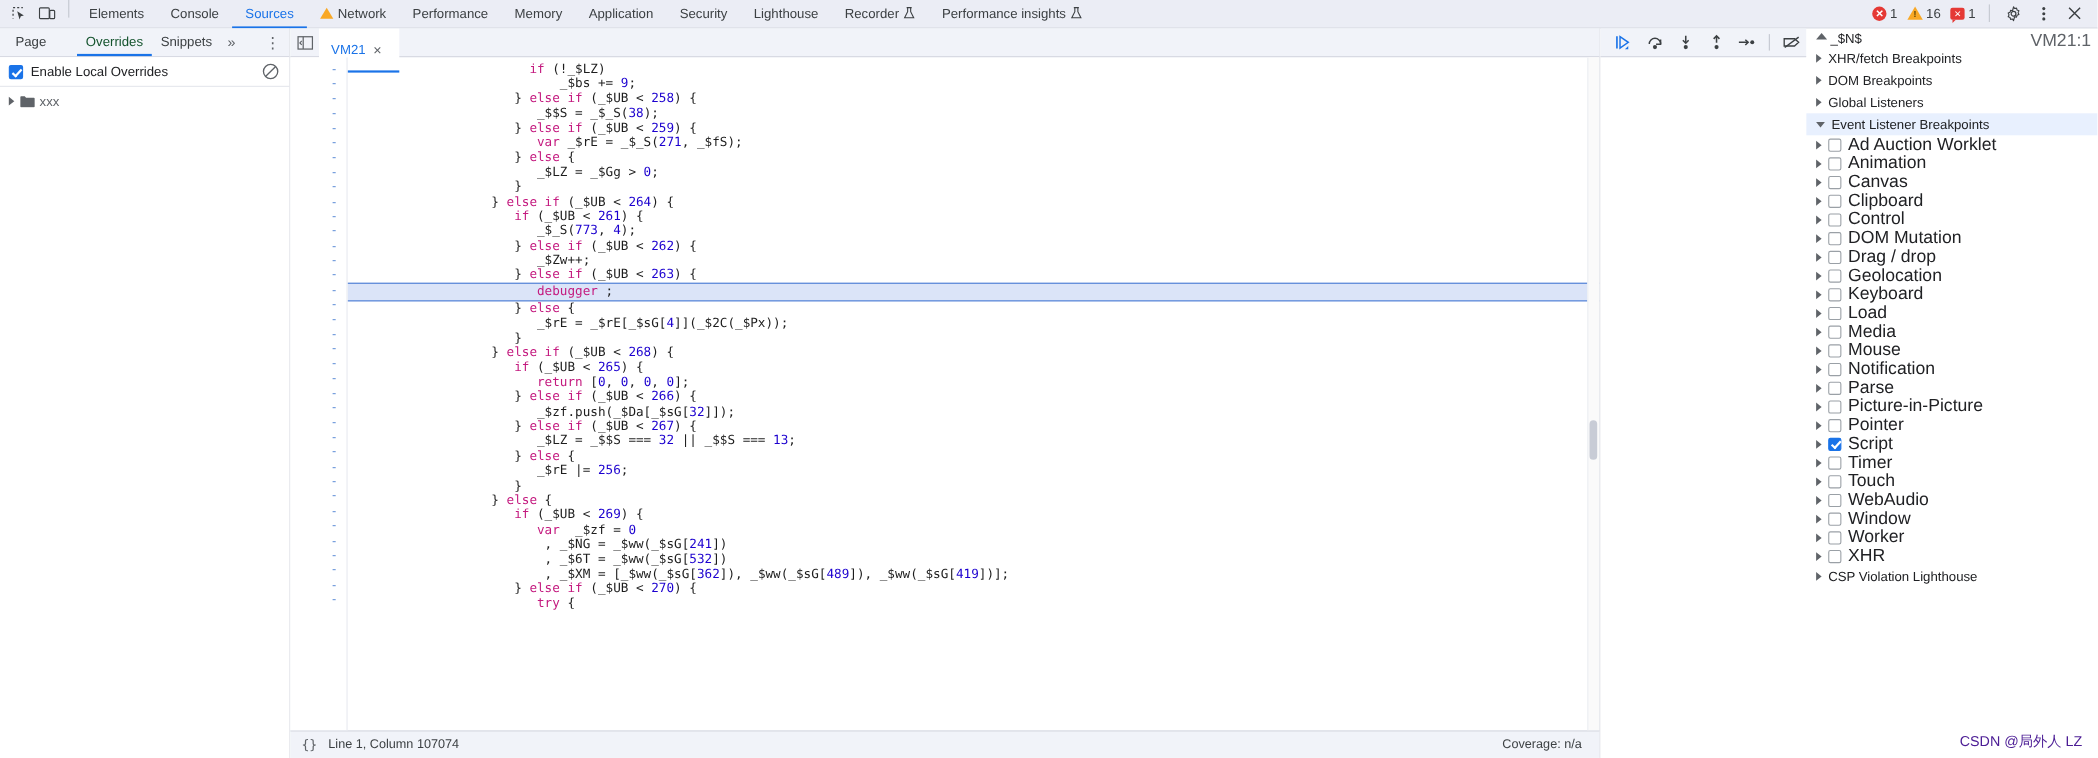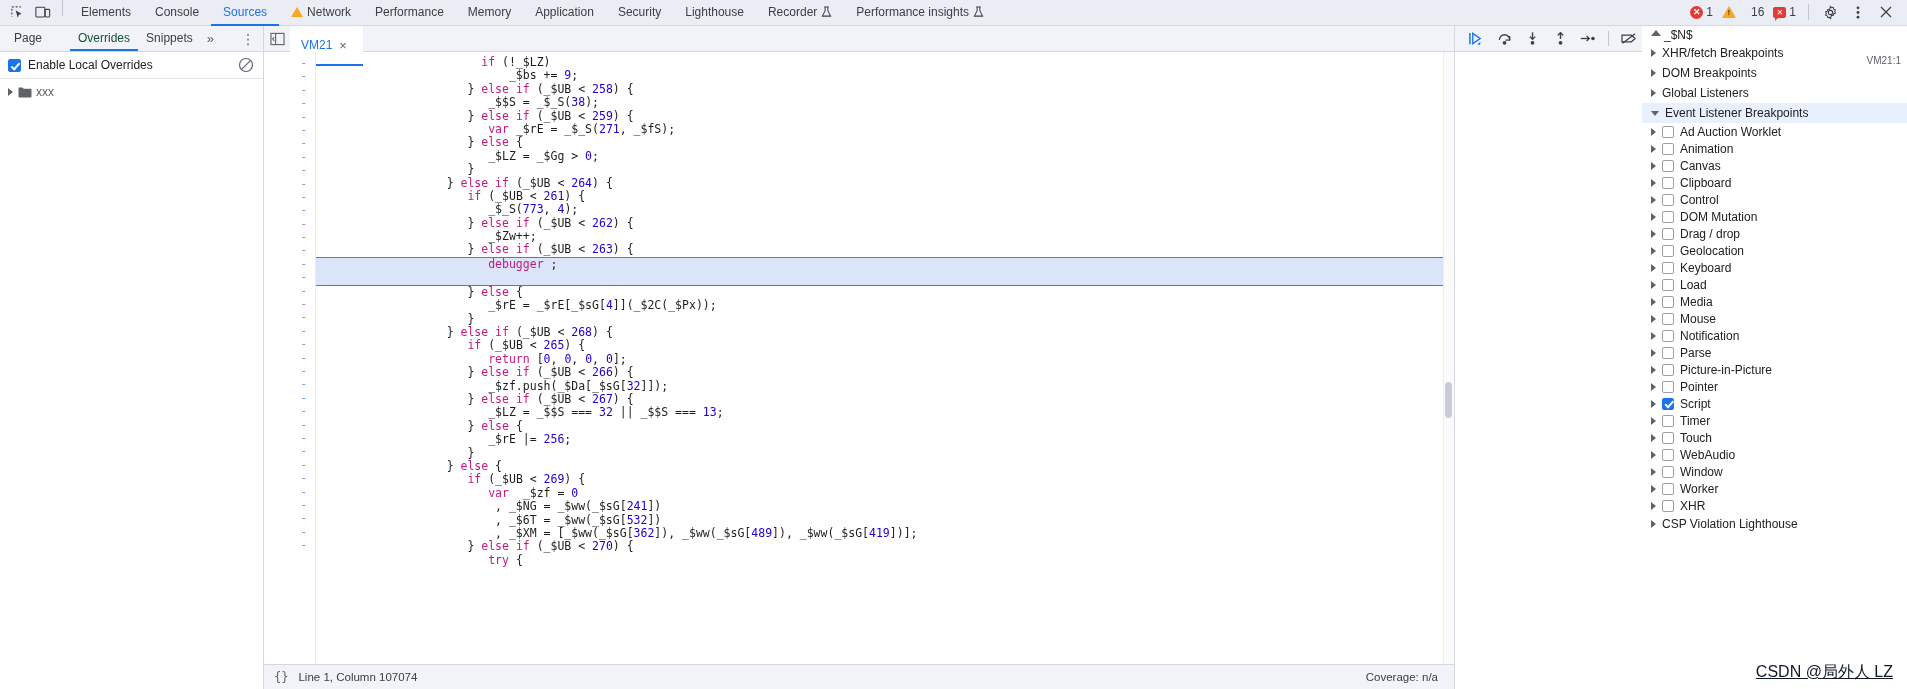--- a/index.html
+++ b/index.html
@@ -138,21 +138,21 @@
     flex: 1 1 auto; min-width: 0; position: relative;
     padding-top: 4px; overflow: hidden;
     font-family: "DejaVu Sans Mono", monospace;
     font-size: 11.5px; line-height: 13.4px;
     white-space: pre;
   }
   .cline { height: 13.4px; line-height: 13.4px; padding-left: 6px; }
   .cline.exec {
     background: #dbe4f8;
     border-top: 1px solid #4a7cd4; border-bottom: 1px solid #4a7cd4;
-    height: 29px; line-height: 13.4px;
+    height: 17px; line-height: 13.4px;
   }
   .kw { color: #c41a7f; }
   .num { color: #1c00cf; }
   .var { color: #1d1d1d; }
   .dbg { color: #c41a7f; }
 
   .v-scrollbar {
     position: absolute; right: 0; top: 0; bottom: 0; width: 11px;
     background: #fafafa; border-left: 1px solid #eceef2;
   }
@@ -193,44 +193,44 @@
     border-left: 5px solid transparent; border-right: 5px solid transparent;
     border-bottom: 6px solid #5f6368; cursor: pointer;
   }
   .sec-header {
     height: 20px; display: flex; align-items: center; gap: 6px;
     padding-left: 9px; font-size: 12px; color: #202124; cursor: pointer;
   }
   .sec-header.active { background: #e8f0fe; }
   .ev-row {
     height: 17px; display: flex; align-items: center; gap: 6px;
-    padding-left: 9px; font-size: 12px; color: #202124; cursor: pointer;
+    padding-left: 9px; font-size: 16px; color: #202124; cursor: pointer;
   }
   .ev-cb {
     width: 12px; height: 12px; border: 1px solid #9aa0a6; border-radius: 2px;
     background: #fff; flex: 0 0 auto; position: relative; cursor: pointer;
   }
   .ev-cb.checked { background: #1a73e8; border-color: #1a73e8; }
   .ev-cb.checked::after {
     content: ""; position: absolute; left: 3.5px; top: 0.5px;
     width: 3px; height: 6.5px; border: solid #fff; border-width: 0 2px 2px 0;
     transform: rotate(42deg);
   }
   .tri-s {
     width: 0; height: 0; border-left: 5px solid #5f6368;
     border-top: 4px solid transparent; border-bottom: 4px solid transparent;
     flex: 0 0 auto;
   }
   .tri-s.open { border-left: 4px solid transparent; border-right: 4px solid transparent;
     border-top: 5px solid #5f6368; border-bottom: none; }
-  .src-label { position: absolute; right: 6px; top: 3px; font-size: 10px; color: #5f6368; margin-top: 26px; }
+  .src-label { position: absolute; right: 6px; top: 3px; font-size: 16px; color: #5f6368; }
 
   .watermark {
     position: absolute; right: 14px; bottom: 6px;
-    font-size: 16px; color: #0f172a; pointer-events: none; text-decoration: underline;
+    font-size: 13px; color: #4c1d95; pointer-events: none;
   }
   svg { display: block; }
 </style>
 </head>
 <body>
 
 <div id="app">
 
   <div class="top-toolbar">
     <div class="tb-icon-btn">
@@ -295,21 +295,21 @@
       </div>
     </div>
     <div class="tb-right">
       <div class="badge-group">
         <span class="badge-item">
           <span class="ic-err">✕</span>
           <span>1</span>
         </span>
         <span class="badge-item" style="margin-left:6px;">
           <span class="ic-warn"></span>
-          <span style="margin-left:12px;">16</span>
+          <span style="margin-left:0;">16</span>
         </span>
         <span class="badge-item" style="margin-left:6px;">
           <span class="ic-msg">✕</span>
           <span>1</span>
         </span>
       </div>
       <div class="tb-divider"></div>
       <div class="tb-icon-btn">
         <svg width="15" height="15" viewBox="0 0 16 16">
           <circle cx="8" cy="8" r="2.3" stroke="#3c4043" stroke-width="1.2" fill="none"></circle>

